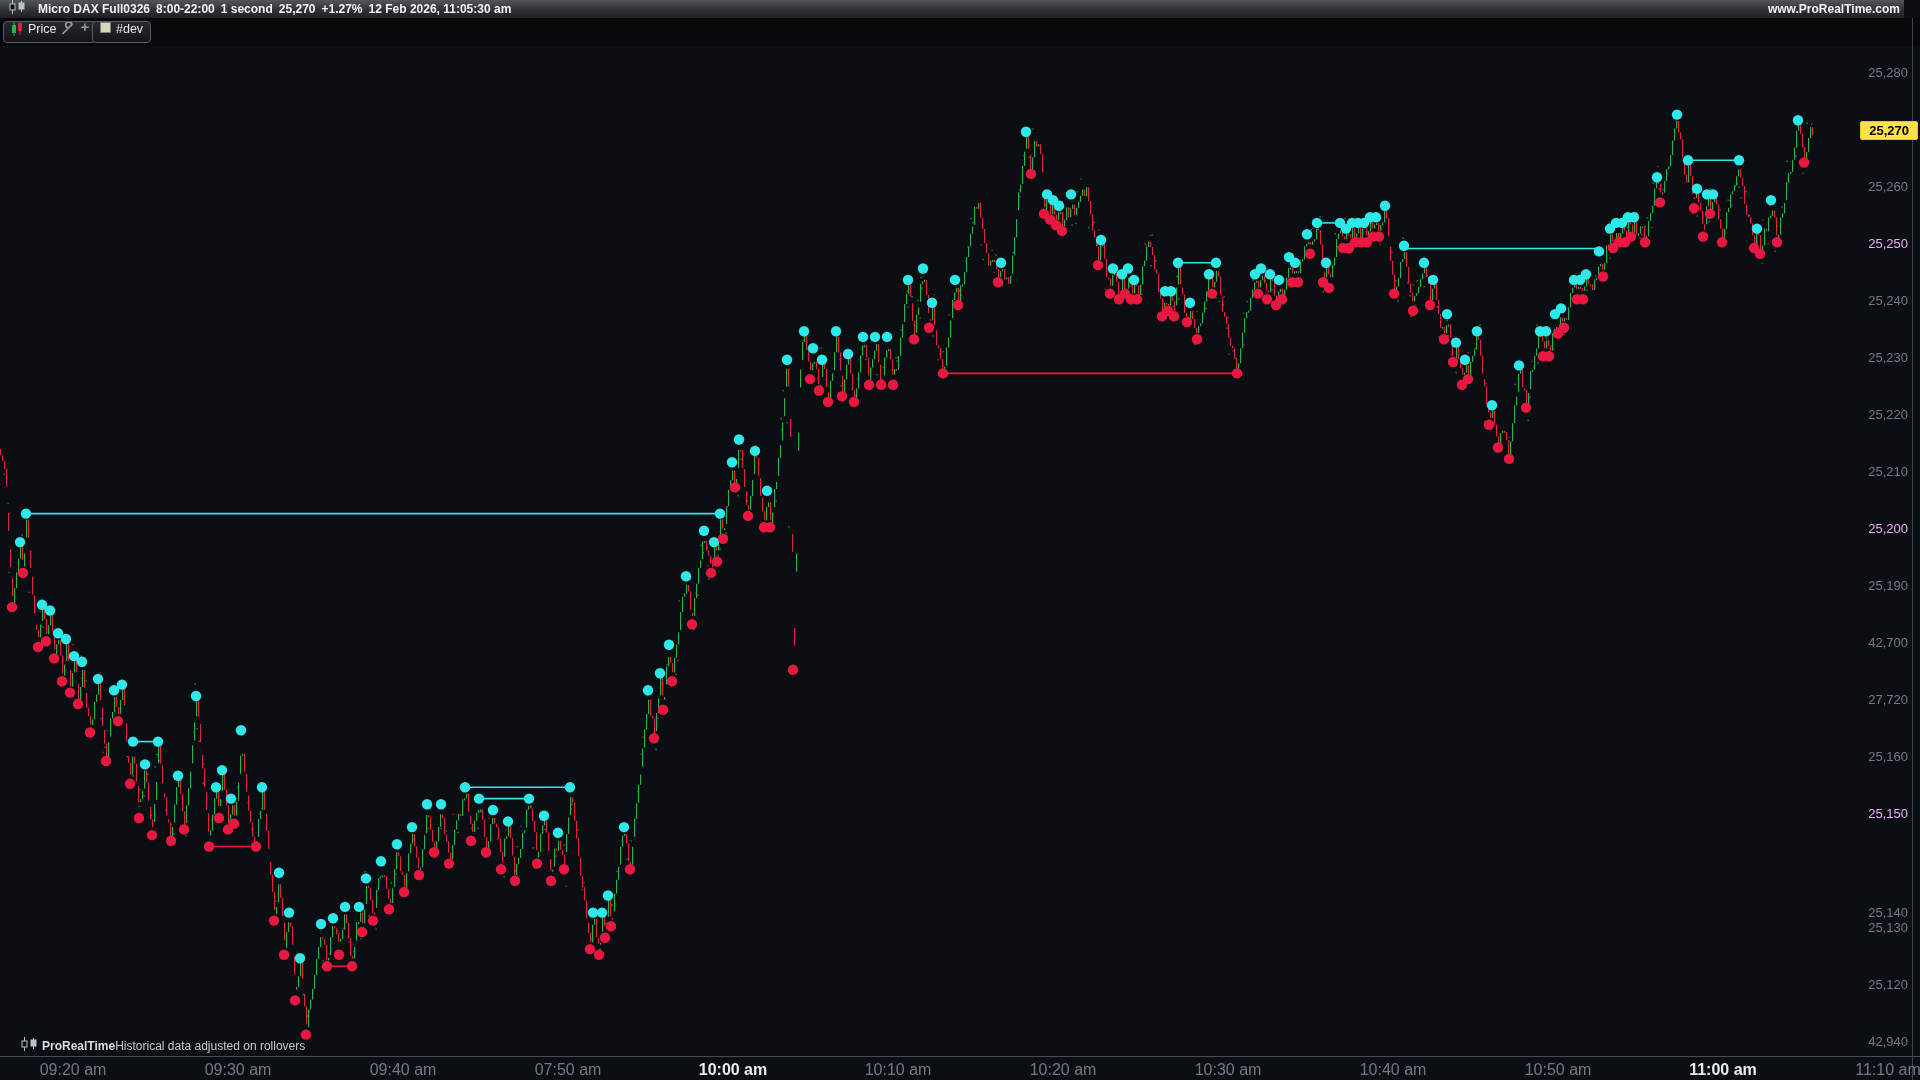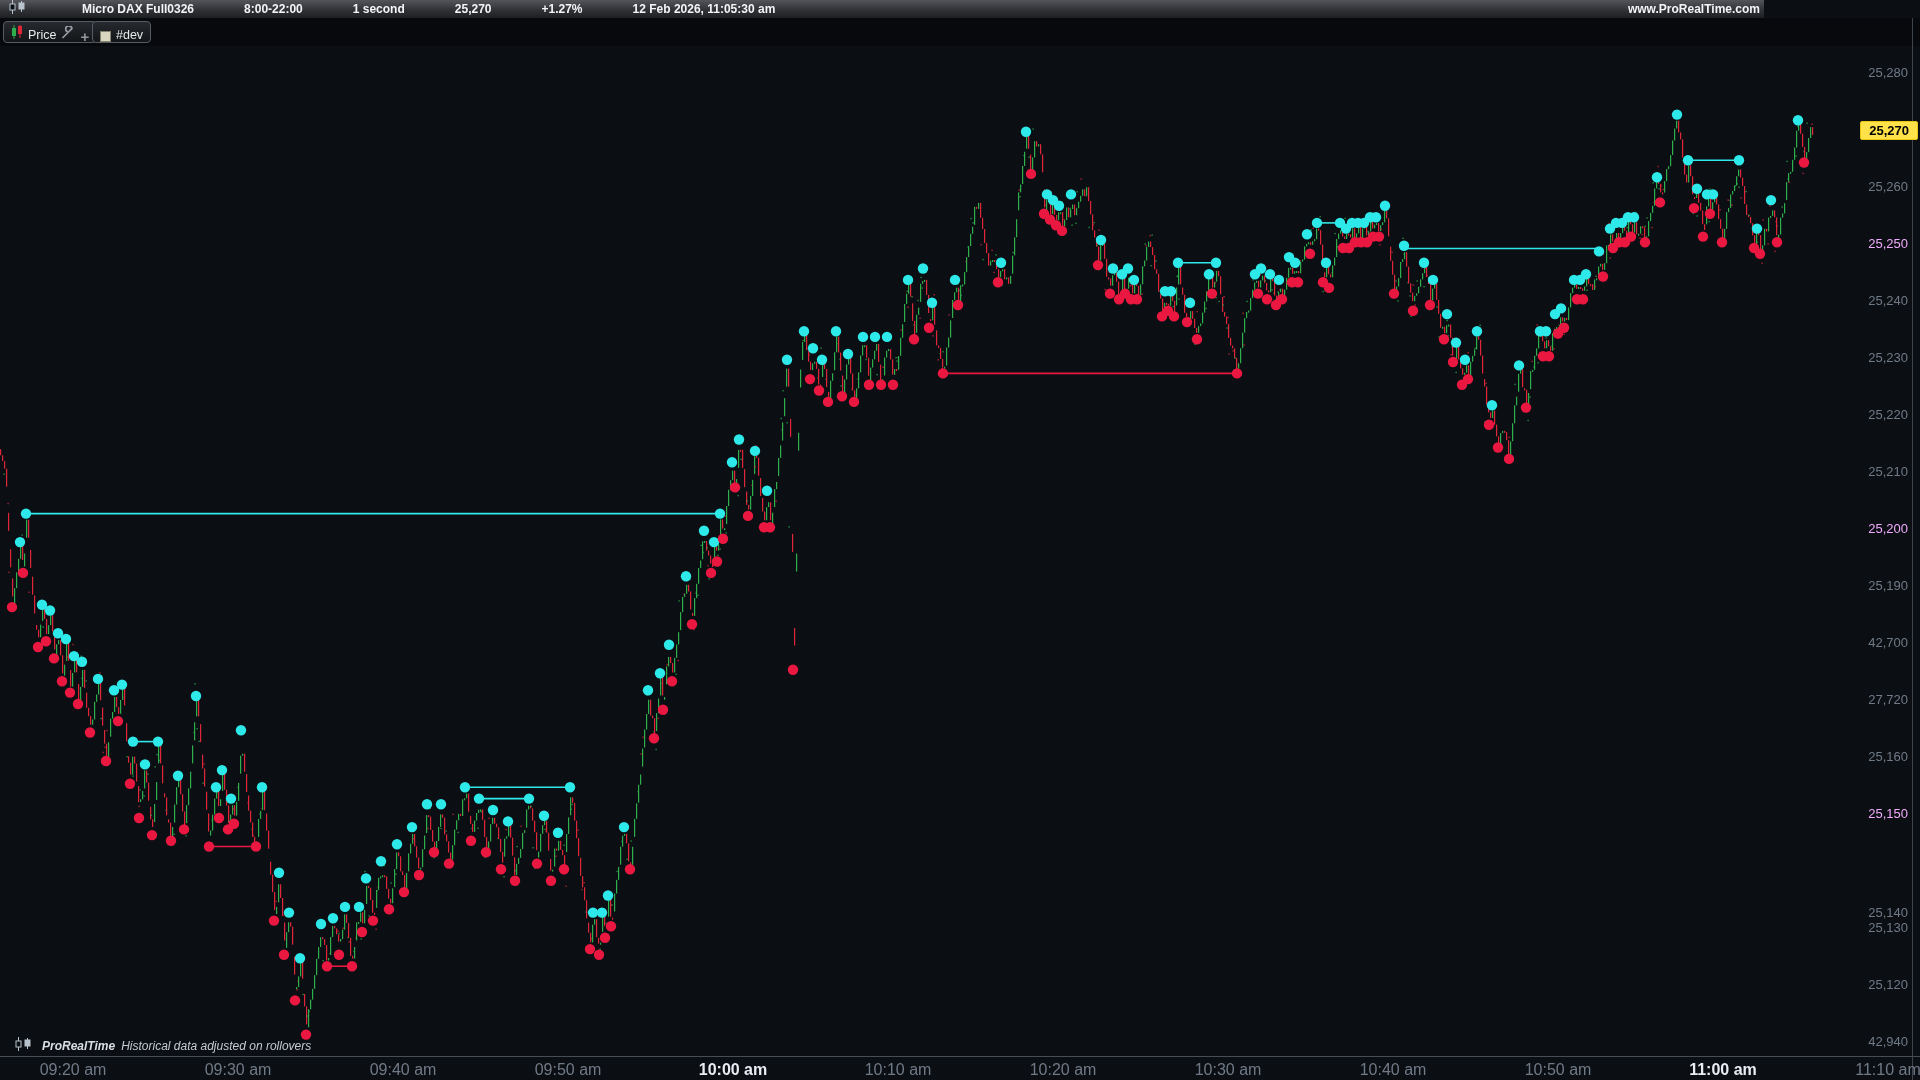--- a/index.html
+++ b/index.html
@@ -1,32 +1,32 @@
 <!DOCTYPE html>
 <html><head>
 <meta charset="utf-8">
 <style>
   html,body{margin:0;padding:0;background:#0b0f14;}
   body{width:1920px;height:1080px;position:relative;overflow:hidden;
        font-family:"Liberation Sans","DejaVu Sans",sans-serif;}
 
   
-  .titlebar{position:absolute;top:0;left:0;width:1764px;height:18px;
+  .titlebar{position:absolute;top:0;left:0;width:1904px;height:18px;
     background:linear-gradient(#53555a,#303236 55%,#1d1f22);
-    display:flex;align-items:center;box-sizing:border-box;padding:0 4px;gap:44px;}
+    display:flex;align-items:center;box-sizing:border-box;padding:0 4px;}
   .titlebar .ttext{font-size:12px;font-weight:bold;color:#f3f4f6;white-space:pre;}
   .titlebar .spacer{flex:1;}
   .mini-candles{display:inline-block;margin:0 8px 0 4px;}
 
   
   .tabsbar{position:absolute;top:18px;left:0;width:1920px;height:28px;background:#07090d;}
   .tab{position:absolute;top:3px;height:22px;box-sizing:border-box;
     border:1px solid #575c63;border-radius:4px;
     background:linear-gradient(#26292e,#131518);
-    display:flex;align-items:flex-end;gap:5px;padding:0 7px;
+    display:flex;align-items:flex-start;gap:5px;padding:0 7px;
     color:#e6e9ec;font-size:12.5px;cursor:default;}
   .tab.price{left:3px;}
   .tab.dev{left:92px;}
   .tab .plus{color:#90969d;font-size:15px;font-weight:bold;line-height:10px;}
   .devsq{width:11px;height:11px;background:#d9d6c0;border:1px solid #85836f;box-sizing:border-box;}
 
   
   #chart-svg{position:absolute;top:0;left:0;}
 
   
@@ -36,21 +36,21 @@
     font-size:13px;color:#707a87;}
   .price-label.bright{color:#f0abfc;}
   .time-label{position:absolute;top:1061px;width:90px;margin-left:-45px;text-align:center;
     font-size:16px;color:#707a87;}
   .time-label.bold{color:#e9edf2;font-weight:bold;}
   .lp-tag{position:absolute;right:2px;top:121px;height:17px;line-height:17px;
     background:#ffe24a;border:1px solid #e8c614;border-radius:2px;
     color:#000;font-size:13px;font-weight:bold;padding:0 8px;}
 
   
-  .footer{position:absolute;left:14px;top:1037px;display:flex;align-items:center;gap:6px;font-style:italic;}
+  .footer{position:absolute;left:20px;top:1037px;display:flex;align-items:center;}
   .footer .brand{font-size:12px;font-weight:bold;color:#d8dee3;}
   .footer .note{font-size:12px;color:#c4cad1;}
 </style>
 </head>
 <body>
 
 <div class="titlebar">
   <span class="mini-candles">
     <svg width="22" height="14" viewBox="0 0 22 14">
       <line x1="4.5" y1="0" x2="4.5" y2="14" stroke="#b7c2cc" stroke-width="1"></line>
@@ -1762,21 +1762,21 @@
     <div class="price-label bright" style="top: 806px;">25,150</div>
     <div class="price-label" style="top: 905px;">25,140</div>
     <div class="price-label" style="top: 920px;">25,130</div>
     <div class="price-label" style="top: 977px;">25,120</div>
     <div class="price-label" style="top: 1034px;">42,940</div>
   </div>
 <div id="time-axis">
     <div class="time-label" style="left: 73px;">09:20 am</div>
     <div class="time-label" style="left: 238px;">09:30 am</div>
     <div class="time-label" style="left: 403px;">09:40 am</div>
-    <div class="time-label" style="left: 568px;">09:50 am</div>
+    <div class="time-label" style="left: 568px;">07:50 am</div>
     <div class="time-label bold" style="left: 733px;">10:00 am</div>
     <div class="time-label" style="left: 898px;">10:10 am</div>
     <div class="time-label" style="left: 1063px;">10:20 am</div>
     <div class="time-label" style="left: 1228px;">10:30 am</div>
     <div class="time-label" style="left: 1393px;">10:40 am</div>
     <div class="time-label" style="left: 1558px;">10:50 am</div>
     <div class="time-label bold" style="left: 1723px;">11:00 am</div>
     <div class="time-label" style="left: 1888px;">11:10 am</div>
   </div>
 

